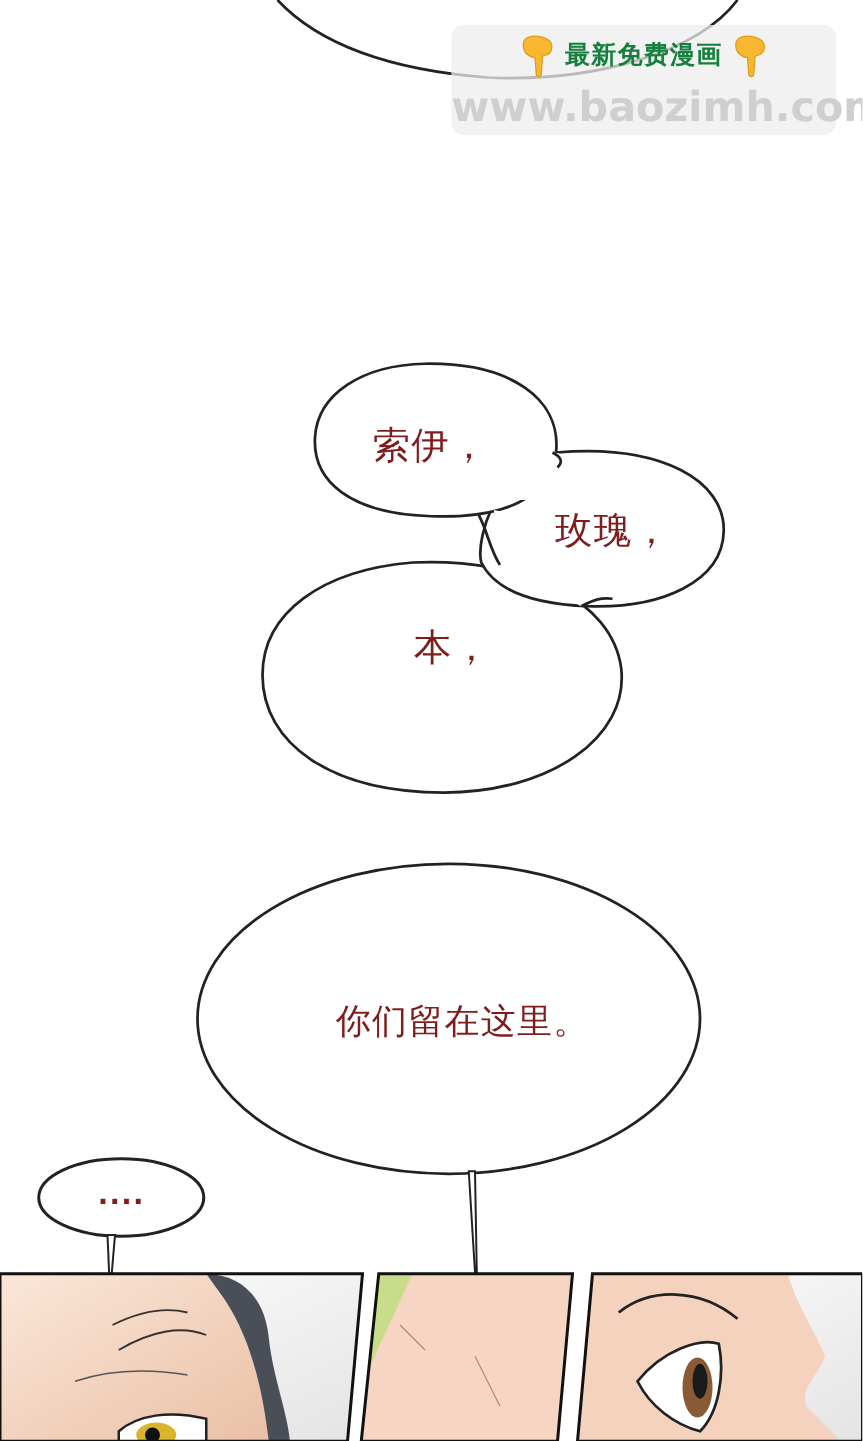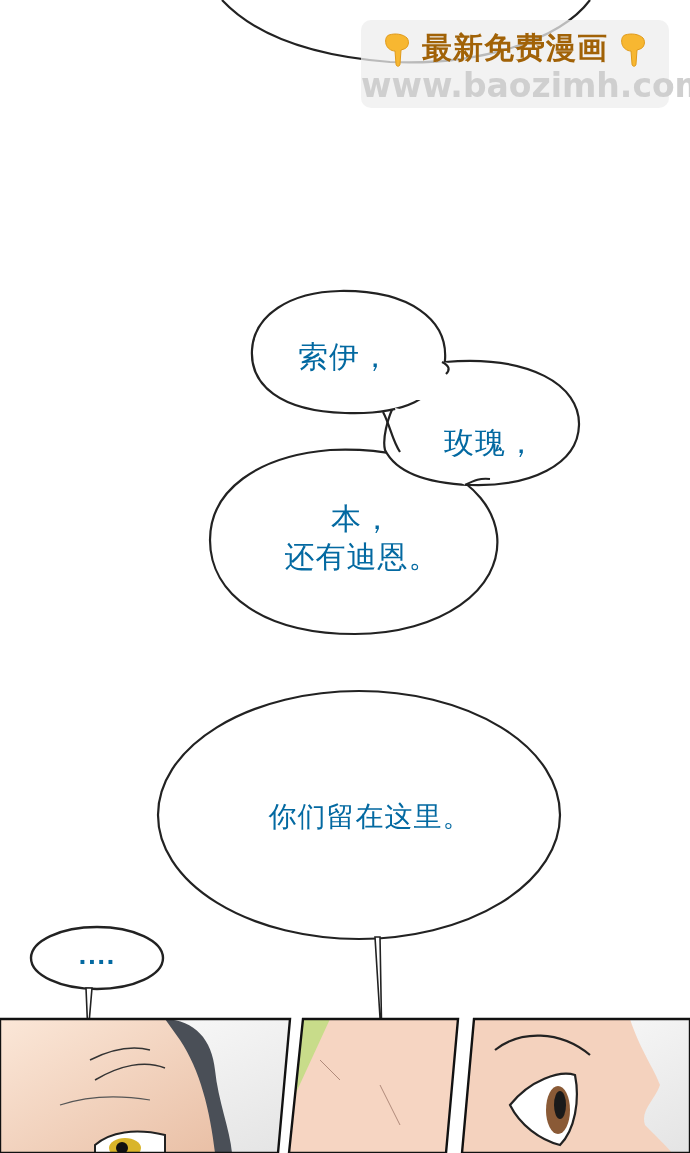--- a/index.html
+++ b/index.html
@@ -1,24 +1,24 @@
 <!DOCTYPE html>
 <html><head>
 <meta charset="utf-8">
 <style>
   html, body { margin:0; padding:0; background:#ffffff; }
   body { width:690px; height:1153px; position:relative; overflow:hidden;
          font-family:"DejaVu Sans", sans-serif; }
   svg.layer { position:absolute; left:0; top:0; }
-  .bubble-text { position:absolute; color:#0369a1; font-size:30px; line-height:38px;
+  .bubble-text { position:absolute; color:#7f1d1d; font-size:30px; line-height:38px;
                  text-align:center; white-space:nowrap; letter-spacing:1px; }
   .watermark { position:absolute; left:361px; top:20px; width:308px; height:88px;
                background:rgba(238,238,238,0.75); border-radius:10px; }
   .wm-line1 { position:absolute; left:0; top:8px; width:100%; text-align:center;
-              font-size:30px; color:#a16207; font-weight:bold; letter-spacing:1px; }
+              font-size:20px; color:#15803d; font-weight:bold; letter-spacing:1px; }
   .wm-line2 { position:absolute; left:0; top:46px; width:100%; text-align:center;
               font-size:33px; color:#cfcfcf; font-weight:bold; }
   .hand { display:inline-block; width:28px; height:34px; vertical-align:middle; }
 </style>
 </head>
 <body>
 
 <svg class="layer" width="690" height="120" viewBox="0 0 690 120">
   <path d="M222,0 C250,30 300,55 390,62 C480,66 560,40 590,0" fill="#fff" stroke="#222" stroke-width="2.2"></path>
 </svg>
@@ -48,26 +48,25 @@
   <path d="M440,362 C448,362 452,364 450,368 L430,400 L405,400 Z" fill="#fff" stroke="none"></path>
 
   <path d="M383,412 C390,425 392,440 400,452" fill="none" stroke="#222" stroke-width="2.2"></path>
   <path d="M442,362 C450,366 450,370 446,374" fill="none" stroke="#222" stroke-width="2.2"></path>
   <path d="M465,485 C475,480 480,478 490,479" fill="none" stroke="#222" stroke-width="2.2"></path>
 </svg>
 
 <div class="bubble-text" style="left:298px; top:338px;">
   <span>索伊，</span>
 </div>
-<div class="bubble-text" style="left:444px; top:424px;text-align:right;">
+<div class="bubble-text" style="left:444px; top:406px;text-align:right;">
   <span>玫瑰，</span>
 </div>
 <div class="bubble-text" style="left:262px; top:500px; width:200px;">
   <div>本，</div>
-  <div>还有迪恩。</div>
 </div>
 
 <svg class="layer" width="690" height="1153" viewBox="0 0 690 1153">
   <ellipse cx="359" cy="815" rx="201" ry="124" fill="#fff" stroke="#222" stroke-width="2.2"></ellipse>
   <path d="M375,937 L382,1050 L380,937 Z" fill="#fff" stroke="#222" stroke-width="1.6"></path>
 </svg>
 <div class="bubble-text" style="left:245px; top:798px; width:250px; font-size:28px;">
   <span>你们留在这里。</span>
 </div>
 

